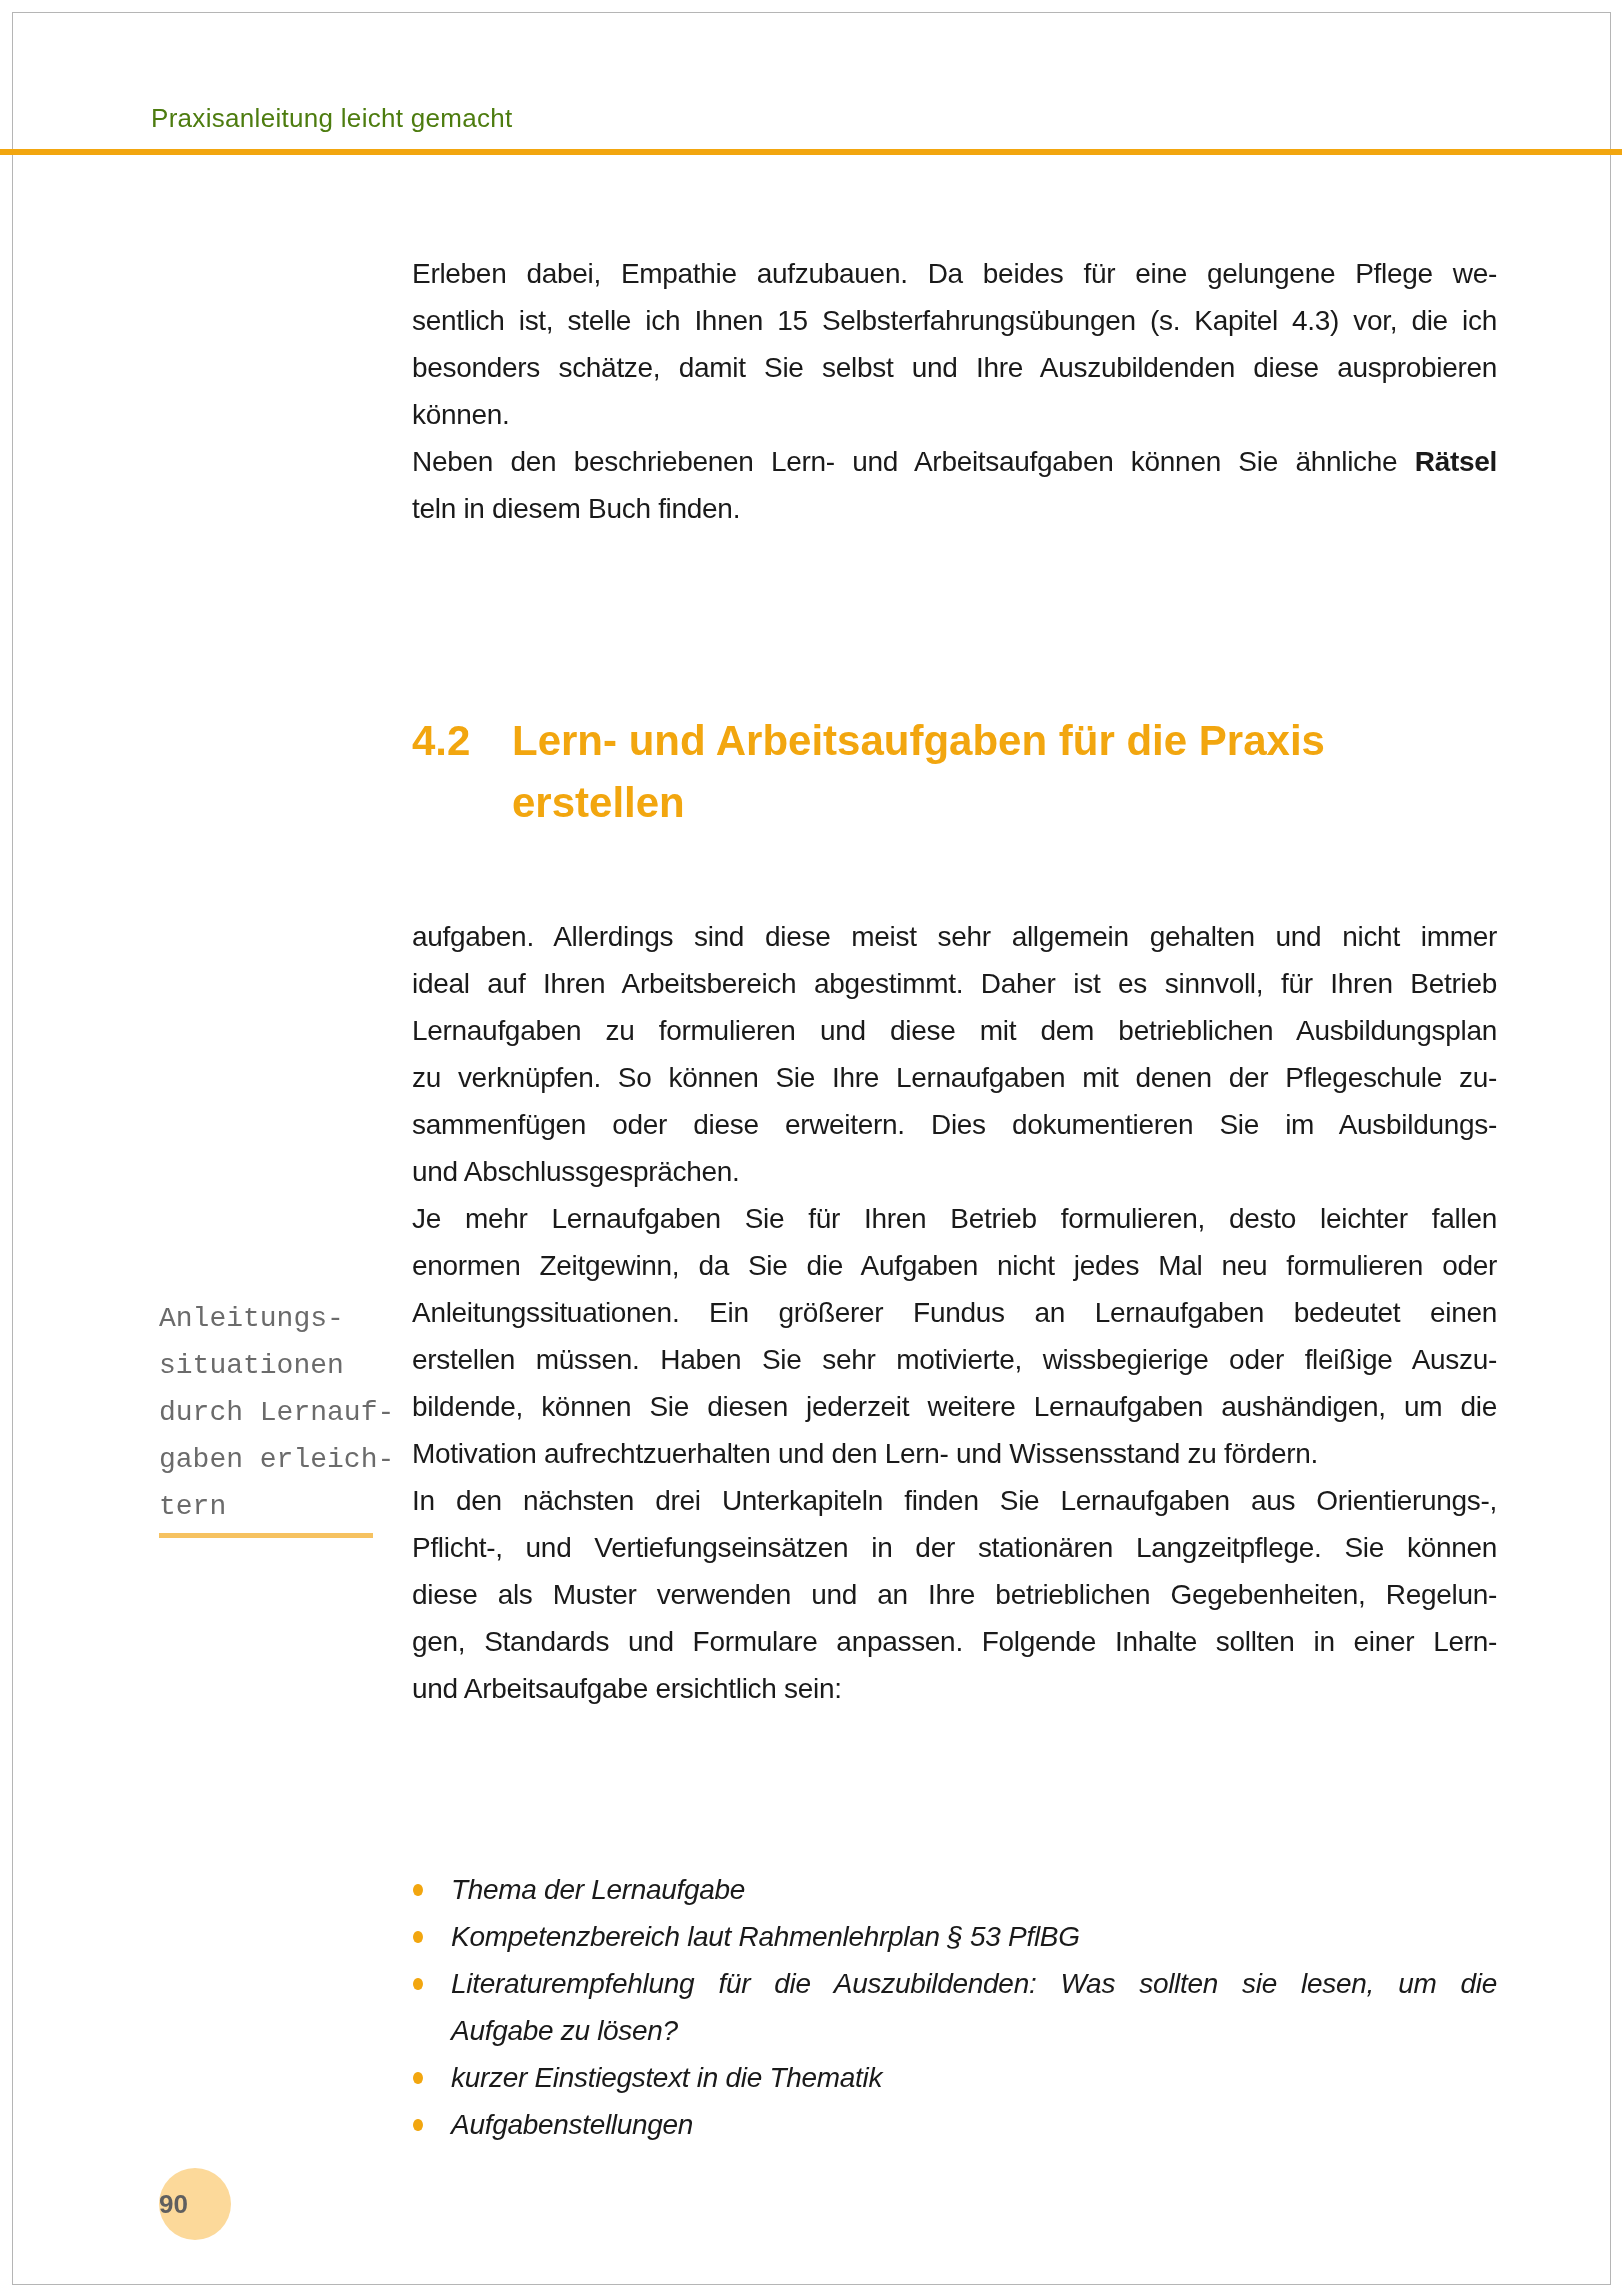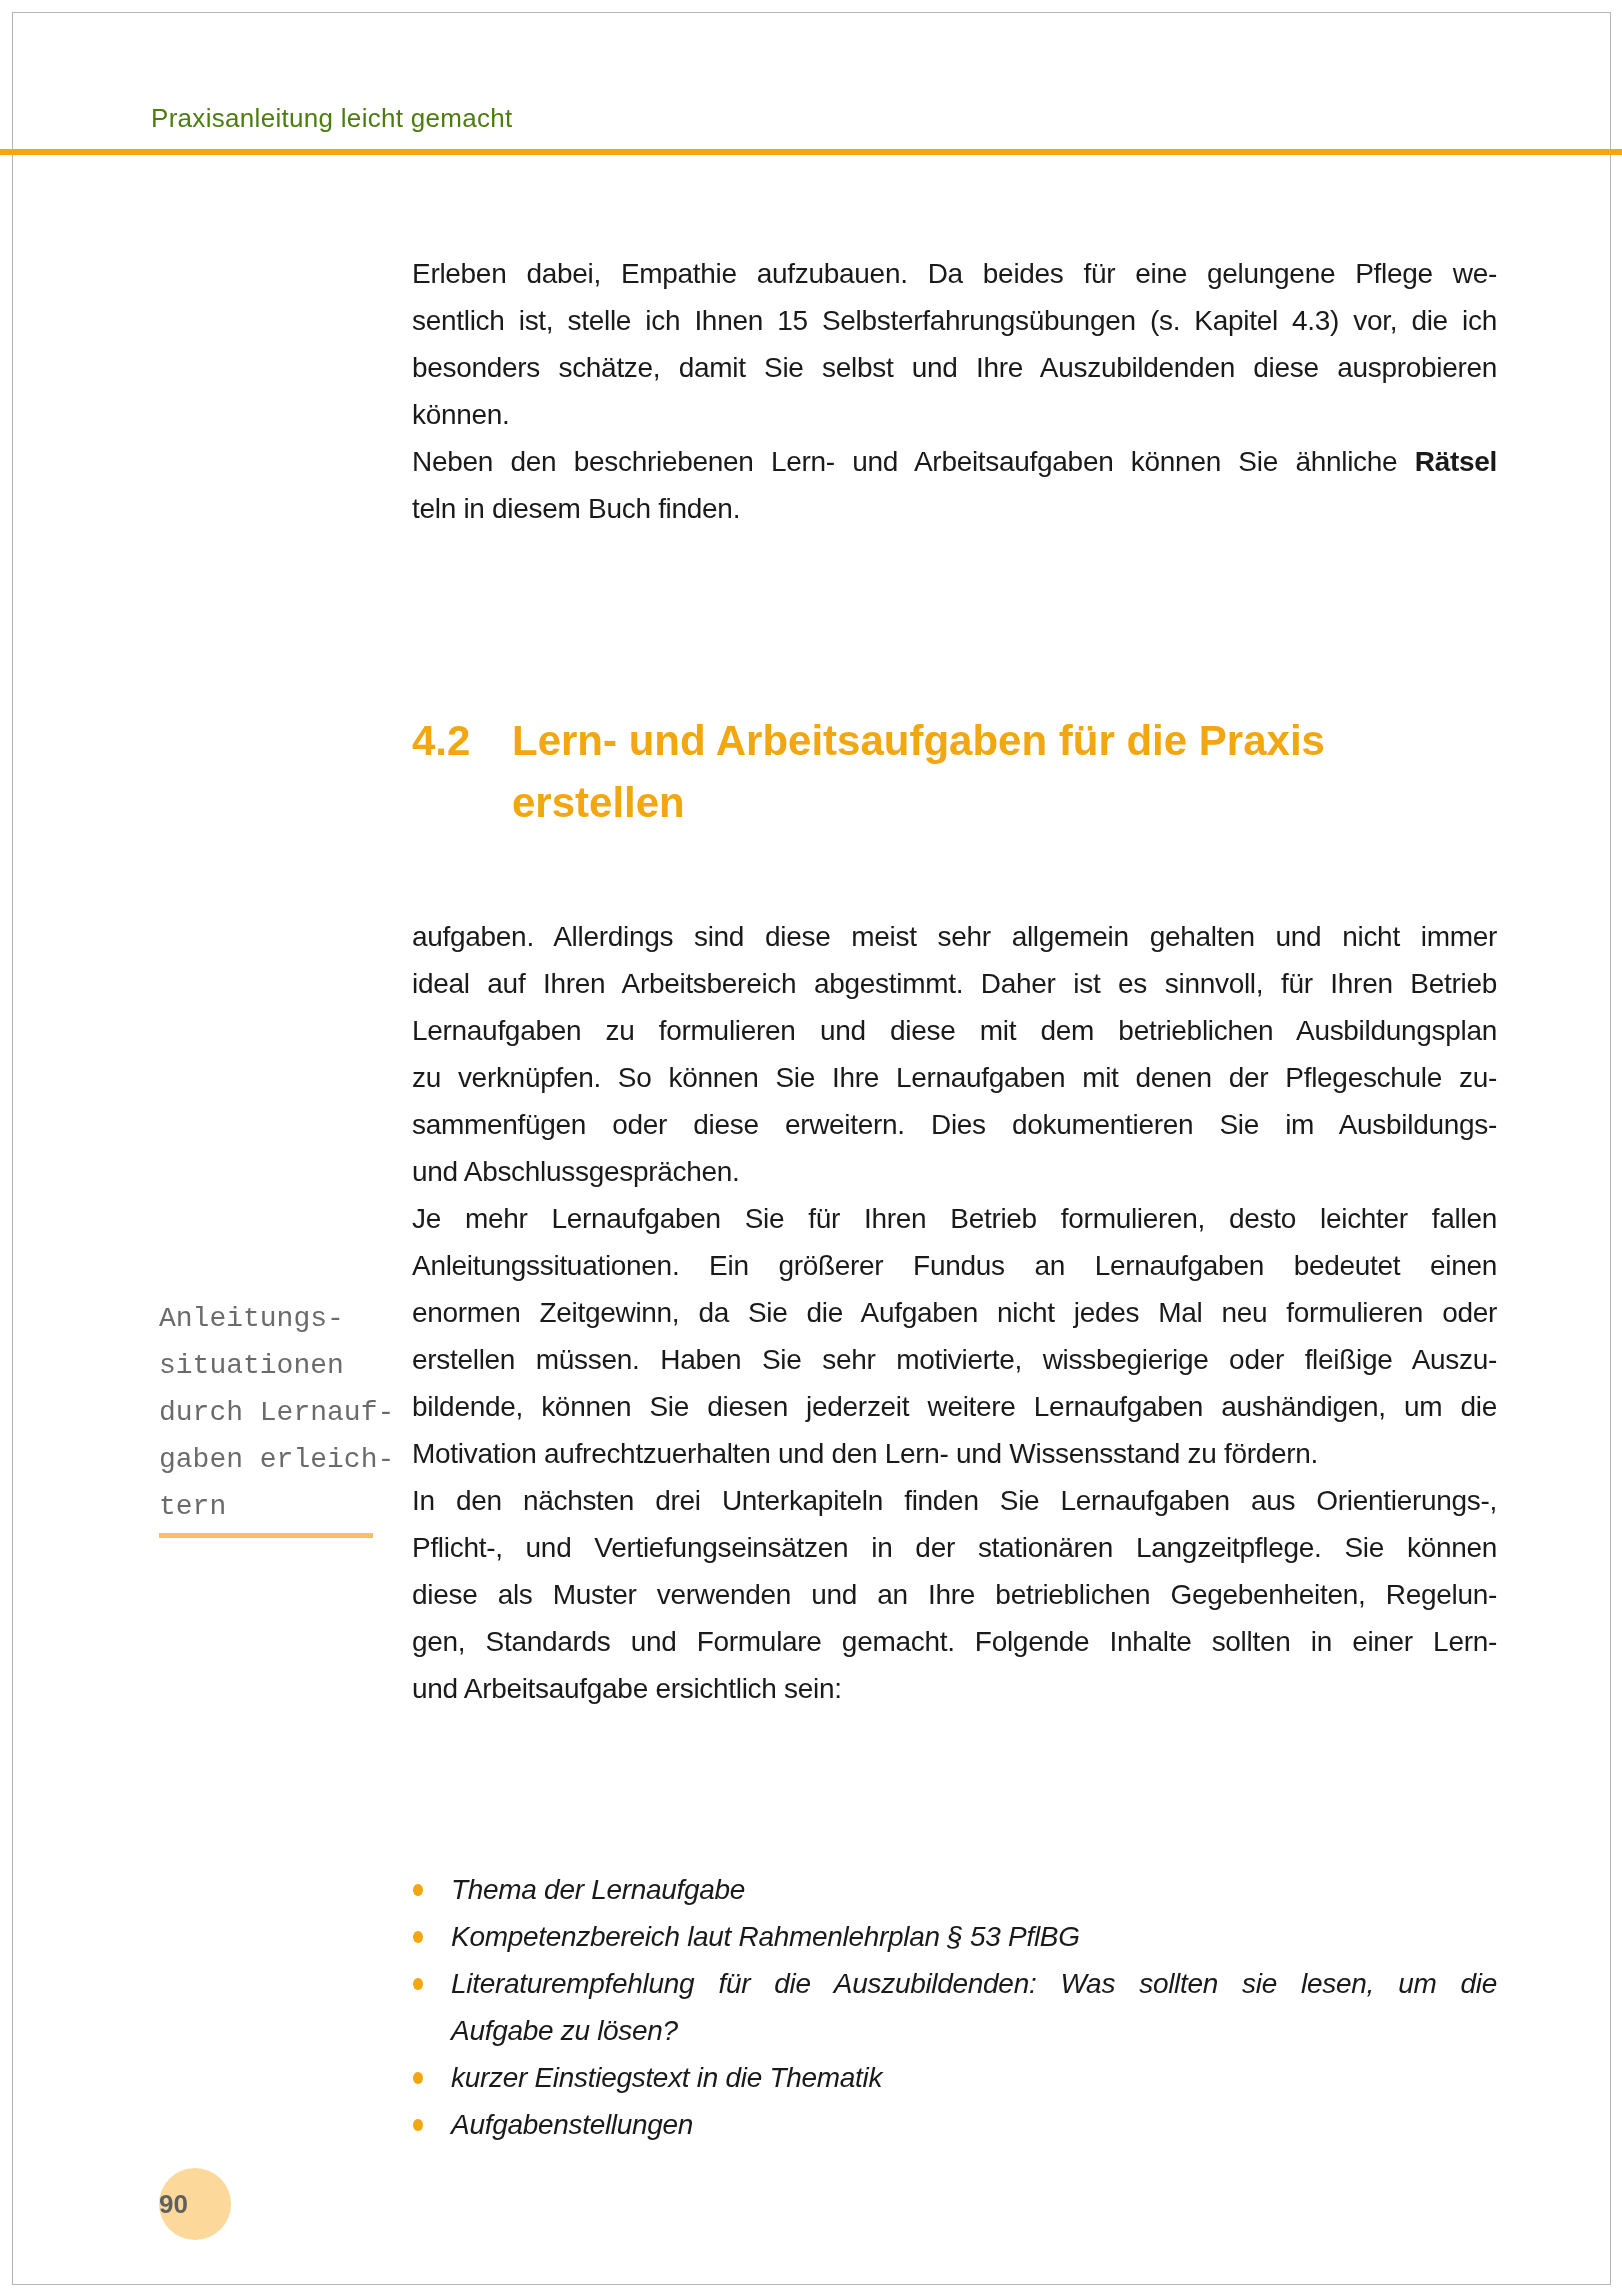--- a/index.html
+++ b/index.html
@@ -67,29 +67,29 @@
 </div>
 
 <div class="body p2" id="main-para">
     <span class="line">aufgaben. Allerdings sind diese meist sehr allgemein gehalten und nicht immer</span>
     <span class="line">ideal auf Ihren Arbeitsbereich abgestimmt. Daher ist es sinnvoll, für Ihren Betrieb</span>
     <span class="line">Lernaufgaben zu formulieren und diese mit dem betrieblichen Ausbildungsplan</span>
     <span class="line">zu verknüpfen. So können Sie Ihre Lernaufgaben mit denen der Pflegeschule zu-</span>
     <span class="line">sammenfügen oder diese erweitern. Dies dokumentieren Sie im Ausbildungs-</span>
     <span class="line last">und Abschlussgesprächen.</span>
     <span class="line">Je mehr Lernaufgaben Sie für Ihren Betrieb formulieren, desto leichter fallen</span>
+    <span class="line">enormen Zeitgewinn, da Sie die Aufgaben nicht jedes Mal neu formulieren oder</span>
     <span class="line">Anleitungssituationen. Ein größerer Fundus an Lernaufgaben bedeutet einen</span>
-    <span class="line">enormen Zeitgewinn, da Sie die Aufgaben nicht jedes Mal neu formulieren oder</span>
     <span class="line">erstellen müssen. Haben Sie sehr motivierte, wissbegierige oder fleißige Auszu-</span>
     <span class="line">bildende, können Sie diesen jederzeit weitere Lernaufgaben aushändigen, um die</span>
     <span class="line last">Motivation aufrechtzuerhalten und den Lern- und Wissensstand zu fördern.</span>
     <span class="line">In den nächsten drei Unterkapiteln finden Sie Lernaufgaben aus Orientierungs-,</span>
     <span class="line">Pflicht-, und Vertiefungseinsätzen in der stationären Langzeitpflege. Sie können</span>
     <span class="line">diese als Muster verwenden und an Ihre betrieblichen Gegebenheiten, Regelun-</span>
-    <span class="line">gen, Standards und Formulare gemacht. Folgende Inhalte sollten in einer Lern-</span>
+    <span class="line">gen, Standards und Formulare anpassen. Folgende Inhalte sollten in einer Lern-</span>
     <span class="line last">und Arbeitsaufgabe ersichtlich sein:</span>
   </div>
 
 <div class="margin-note">
   <span>Anleitungs-</span>
   <span>situationen</span>
   <span>durch Lernauf-</span>
   <span>gaben erleich-</span>
   <span>tern</span>
 </div>

